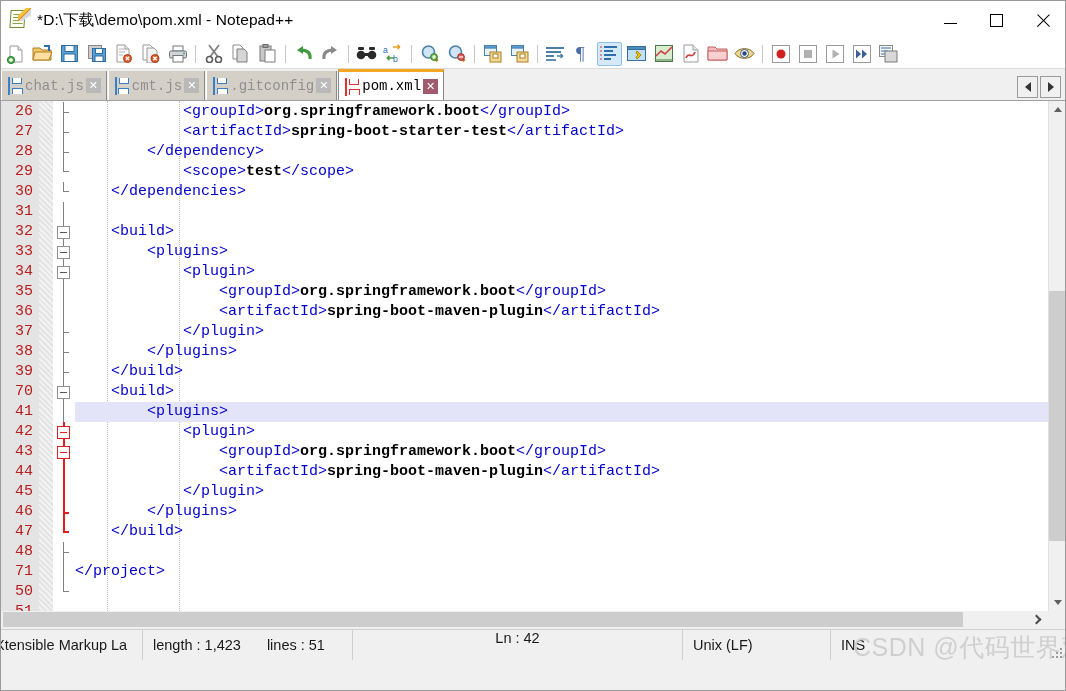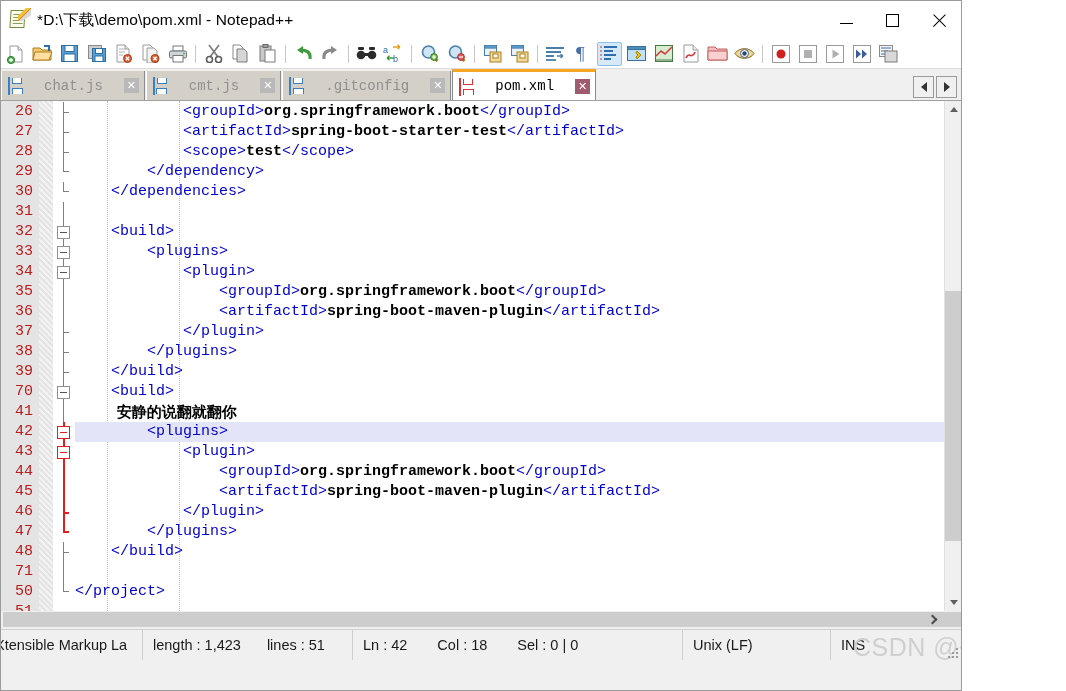--- a/index.html
+++ b/index.html
@@ -5,21 +5,21 @@
   * { box-sizing: border-box; }
   html, body {
     margin: 0; padding: 0;
     width: 1066px; height: 691px;
     overflow: hidden;
     background: #ffffff;
     font-family: "Liberation Sans", sans-serif;
   }
   #app {
     position: relative;
-    width: 962px; height: 691px;
+    width: 1066px; height: 691px;
     background: #f0f0f0;
     border: 1px solid #9a9a9a;
     overflow: hidden;
   }
 
   
   .titlebar {
     position: relative;
     height: 38px;
     background: #ffffff;
@@ -151,21 +151,21 @@
     background: #f0f0f0;
     display: flex;
     align-items: flex-end;
     position: relative;
     border-bottom: 1px solid #a0a0a0;
   }
   .tab {
     height: 29px;
     display: flex;
     align-items: center;
-    gap: 21px;
+    gap: 2px;
     padding: 0 5px 0 6px;
     background: #d4d0c8;
     border-left: 1px solid #ffffff;
     border-right: 1px solid #8a8a8a;
     font-family: "Liberation Mono", monospace;
     font-size: 14px;
     color: #8f8f8f;
     cursor: default;
     position: relative;
     margin-right: 1px;
@@ -400,21 +400,21 @@
   .sb-cell {
     height: 31px;
     display: flex;
     align-items: center;
     border-right: 1px solid #cfcfcf;
     padding: 0 10px;
     white-space: nowrap;
   }
   .sb-lang   { width: 148px; padding-left: 0px; margin-left: -6px; }
   .sb-len    { width: 210px; gap: 26px; }
-  .sb-pos    { width: 330px; gap: 30px; }
+  .sb-pos    { width: 330px; gap: 30px; flex-direction: column; }
   .sb-eol    { width: 148px; }
   .sb-enc    { width: 125px; }
   .sb-ins    { width: 60px; border-right: none; }
   .watermark {
     position: absolute;
     left: 852px; top: 1px;
     font-size: 25px;
     color: #cfcfcf;
     font-family: "Liberation Sans", sans-serif;
     white-space: nowrap;
@@ -879,34 +879,33 @@
         <div class="fold-row">
           <div class="fold-end"></div>
         </div>
         <div class="fold-row"></div>
       </div>
     <div class="code-area" id="codearea">
       <div class="indent-guide" style="left:32px"></div>
       <div class="indent-guide" style="left:104px"></div>
     <div class="code-line"><span class="tag">            &lt;groupId&gt;</span><span class="val">org.springframework.boot</span><span class="tag">&lt;/groupId&gt;</span></div>
         <div class="code-line"><span class="tag">            &lt;artifactId&gt;</span><span class="val">spring-boot-starter-test</span><span class="tag">&lt;/artifactId&gt;</span></div>
+        <div class="code-line"><span class="tag">        &lt;/dependency&gt;</span></div>
         <div class="code-line"><span class="tag">            &lt;scope&gt;</span><span class="val">test</span><span class="tag">&lt;/scope&gt;</span></div>
-        <div class="code-line"><span class="tag">        &lt;/dependency&gt;</span></div>
         <div class="code-line"><span class="tag">    &lt;/dependencies&gt;</span></div>
         <div class="code-line">&nbsp;</div>
         <div class="code-line"><span class="tag">    &lt;build&gt;</span></div>
         <div class="code-line"><span class="tag">        &lt;plugins&gt;</span></div>
         <div class="code-line"><span class="tag">            &lt;plugin&gt;</span></div>
         <div class="code-line"><span class="tag">                &lt;groupId&gt;</span><span class="val">org.springframework.boot</span><span class="tag">&lt;/groupId&gt;</span></div>
         <div class="code-line"><span class="tag">                &lt;artifactId&gt;</span><span class="val">spring-boot-maven-plugin</span><span class="tag">&lt;/artifactId&gt;</span></div>
         <div class="code-line"><span class="tag">            &lt;/plugin&gt;</span></div>
         <div class="code-line"><span class="tag">        &lt;/plugins&gt;</span></div>
         <div class="code-line"><span class="tag">    &lt;/build&gt;</span></div>
         <div class="code-line"><span class="tag">    &lt;build&gt;</span></div>
-        <div class="code-line"><span class="cjk">        安静的说翻就翻你</span></div>
         <div class="code-line current"><span class="tag">        &lt;plugins&gt;</span></div>
         <div class="code-line"><span class="tag">            &lt;plugin&gt;</span></div>
         <div class="code-line"><span class="tag">                &lt;groupId&gt;</span><span class="val">org.springframework.boot</span><span class="tag">&lt;/groupId&gt;</span></div>
         <div class="code-line"><span class="tag">                &lt;artifactId&gt;</span><span class="val">spring-boot-maven-plugin</span><span class="tag">&lt;/artifactId&gt;</span></div>
         <div class="code-line"><span class="tag">            &lt;/plugin&gt;</span></div>
         <div class="code-line"><span class="tag">        &lt;/plugins&gt;</span></div>
         <div class="code-line"><span class="tag">    &lt;/build&gt;</span></div>
         <div class="code-line">&nbsp;</div>
         <div class="code-line"><span class="tag">&lt;/project&gt;</span></div>
         <div class="code-line">&nbsp;</div>

